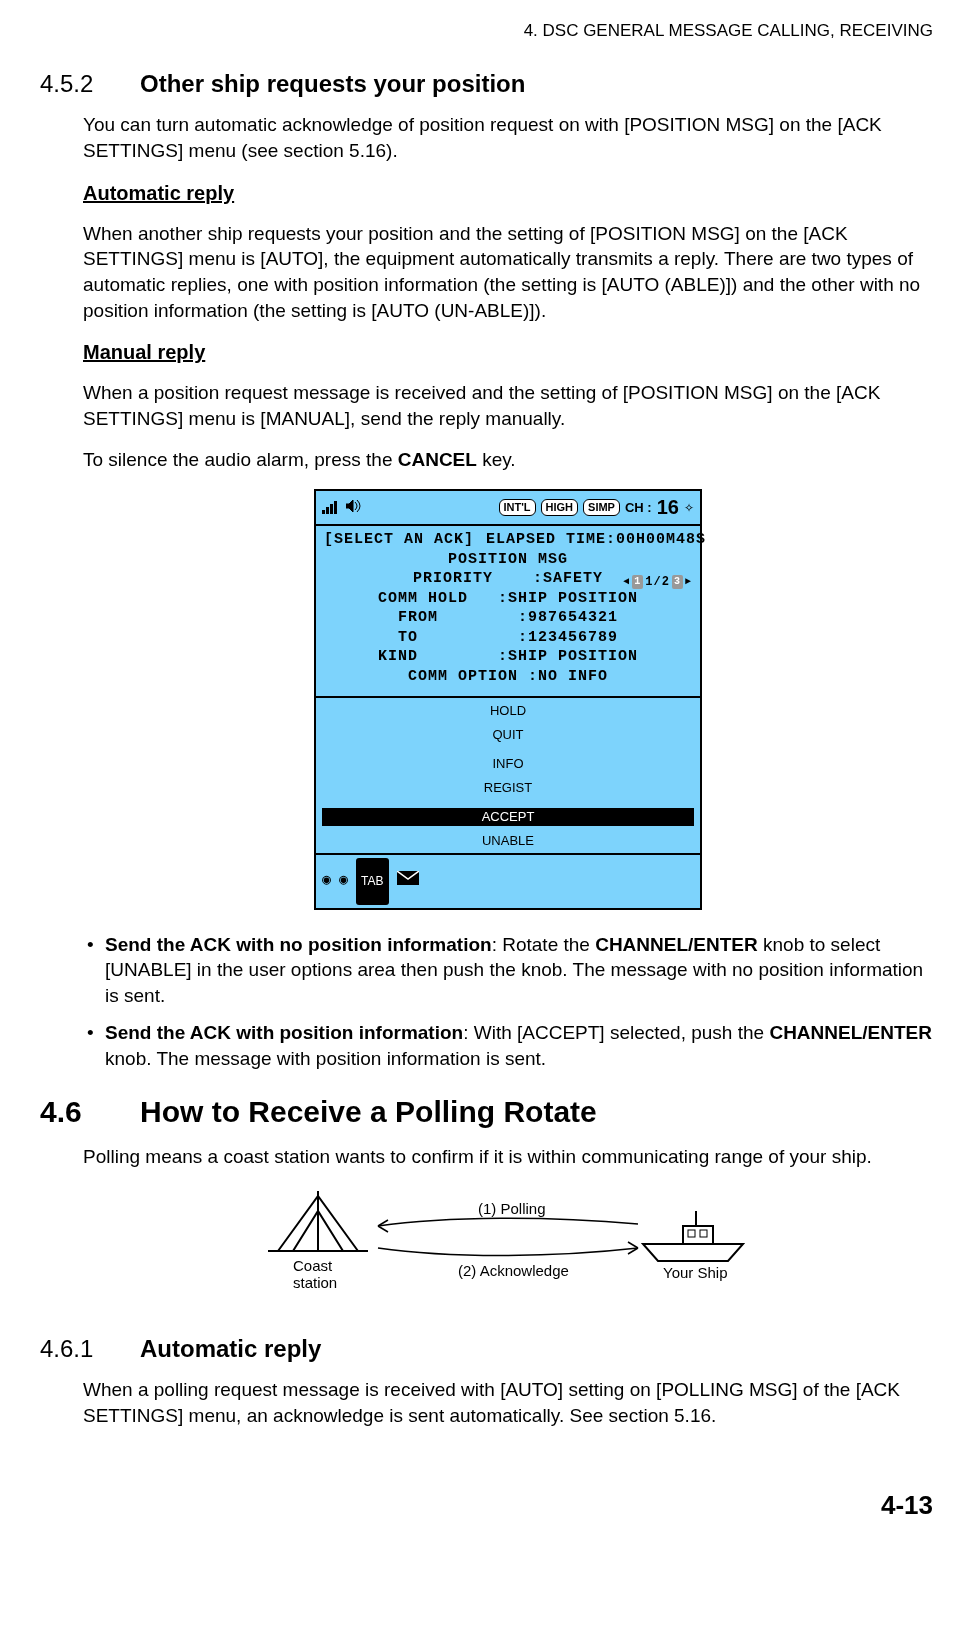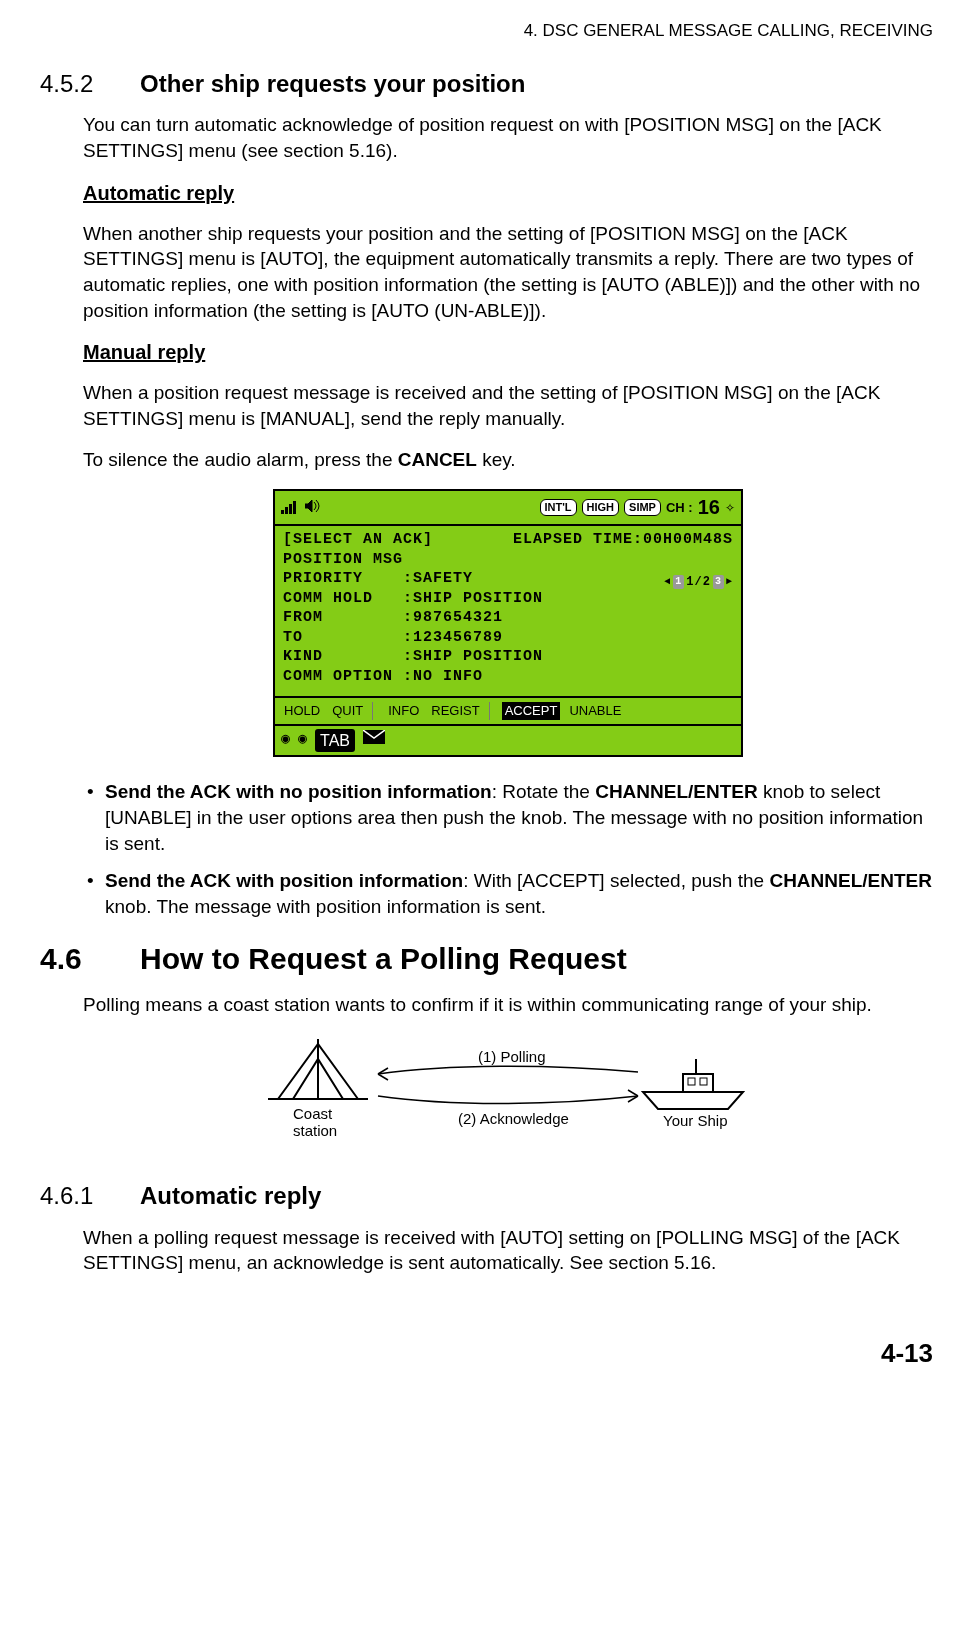--- a/index.html
+++ b/index.html
@@ -58,25 +58,25 @@
       font-size: 20px;
       margin-bottom: 14px;
     }
     .screen-wrap {
       text-align: center;
       margin: 10px 0 22px 0;
     }
     .screen {
       display: inline-block;
       border: 2px solid #000;
-      width: 470px;
-      text-align: left;
+      width: 388px;
+      text-align: center;
       font-family: "Courier New", monospace;
       font-size: 15px;
-      background: #84cc16;
+      background: #7dd3fc;
     }
     .screen-top {
       display: flex;
       justify-content: flex-end;
       align-items: center;
       border-bottom: 2px solid #000;
       padding: 3px 6px;
       gap: 5px;
       font-family: Arial, sans-serif;
     }
@@ -113,20 +113,21 @@
     }
     .screen-body {
       padding: 4px 8px 10px 8px;
       font-weight: bold;
       letter-spacing: 1px;
       position: relative;
     }
     .screen-line {
       white-space: pre;
       line-height: 1.3;
+      gap: 12px;
     }
     .screen-line-split {
       display: flex;
       justify-content: space-between;
     }
     .page-indicator {
       position: absolute;
       right: 8px;
       top: 48px;
       font-size: 12px;
@@ -143,40 +144,41 @@
       font-size: 10px;
     }
     .screen-menu {
       border-top: 2px solid #000;
       display: flex;
       padding: 4px 6px;
       font-family: Arial, sans-serif;
       font-size: 13px;
       font-weight: normal;
       gap: 6px;
+      flex-direction: column;
     }
     .screen-menu span {
       padding: 0 3px;
     }
     .screen-menu .selected {
       background: #000;
       color: #fff;
     }
     .screen-bottom {
       border-top: 2px solid #000;
       padding: 3px 6px;
       display: flex;
       align-items: center;
       gap: 8px;
     }
     .tab-badge {
       background: #000;
       color: #fff;
-      font-size: 16px;
-      padding: 1px 5px;
+      font-size: 12px;
+      padding: 15px 5px;
       border-radius: 3px;
       font-family: Arial, sans-serif;
     }
     .bullet-list {
       list-style: none;
       padding-left: 0;
     }
     .bullet-list li {
       position: relative;
       padding-left: 22px;
@@ -296,21 +298,21 @@
       <b>Send the ACK with no position information</b><span>: Rotate the </span><b>CHANNEL/ENTER</b><span> knob to select [UNABLE] in the user options area then push the knob. The message with no position information is sent.</span>
     </li>
     <li>
       <b>Send the ACK with position information</b><span>: With [ACCEPT] selected, push the </span><b>CHANNEL/ENTER</b><span> knob. The message with position information is sent.</span>
     </li>
   </ul>
 </div>
 
 <div class="section-row big-section">
   <div class="section-num-big">4.6</div>
-  <div class="section-title-big">How to Request a Polling Request</div>
+  <div class="section-title-big">How to Receive a Polling Rotate</div>
 </div>
 
 <div class="indent-block">
   <p class="para">Polling means a coast station wants to confirm if it is within communicating range of your ship.</p>
 
   <div class="diagram-wrap">
     <svg width="520" height="110" viewBox="0 0 520 110">
 
       <line x1="70" y1="5" x2="70" y2="65" stroke="#000" stroke-width="2"></line>
       <path d="M30 65 L70 10 L110 65" fill="none" stroke="#000" stroke-width="2"></path>

